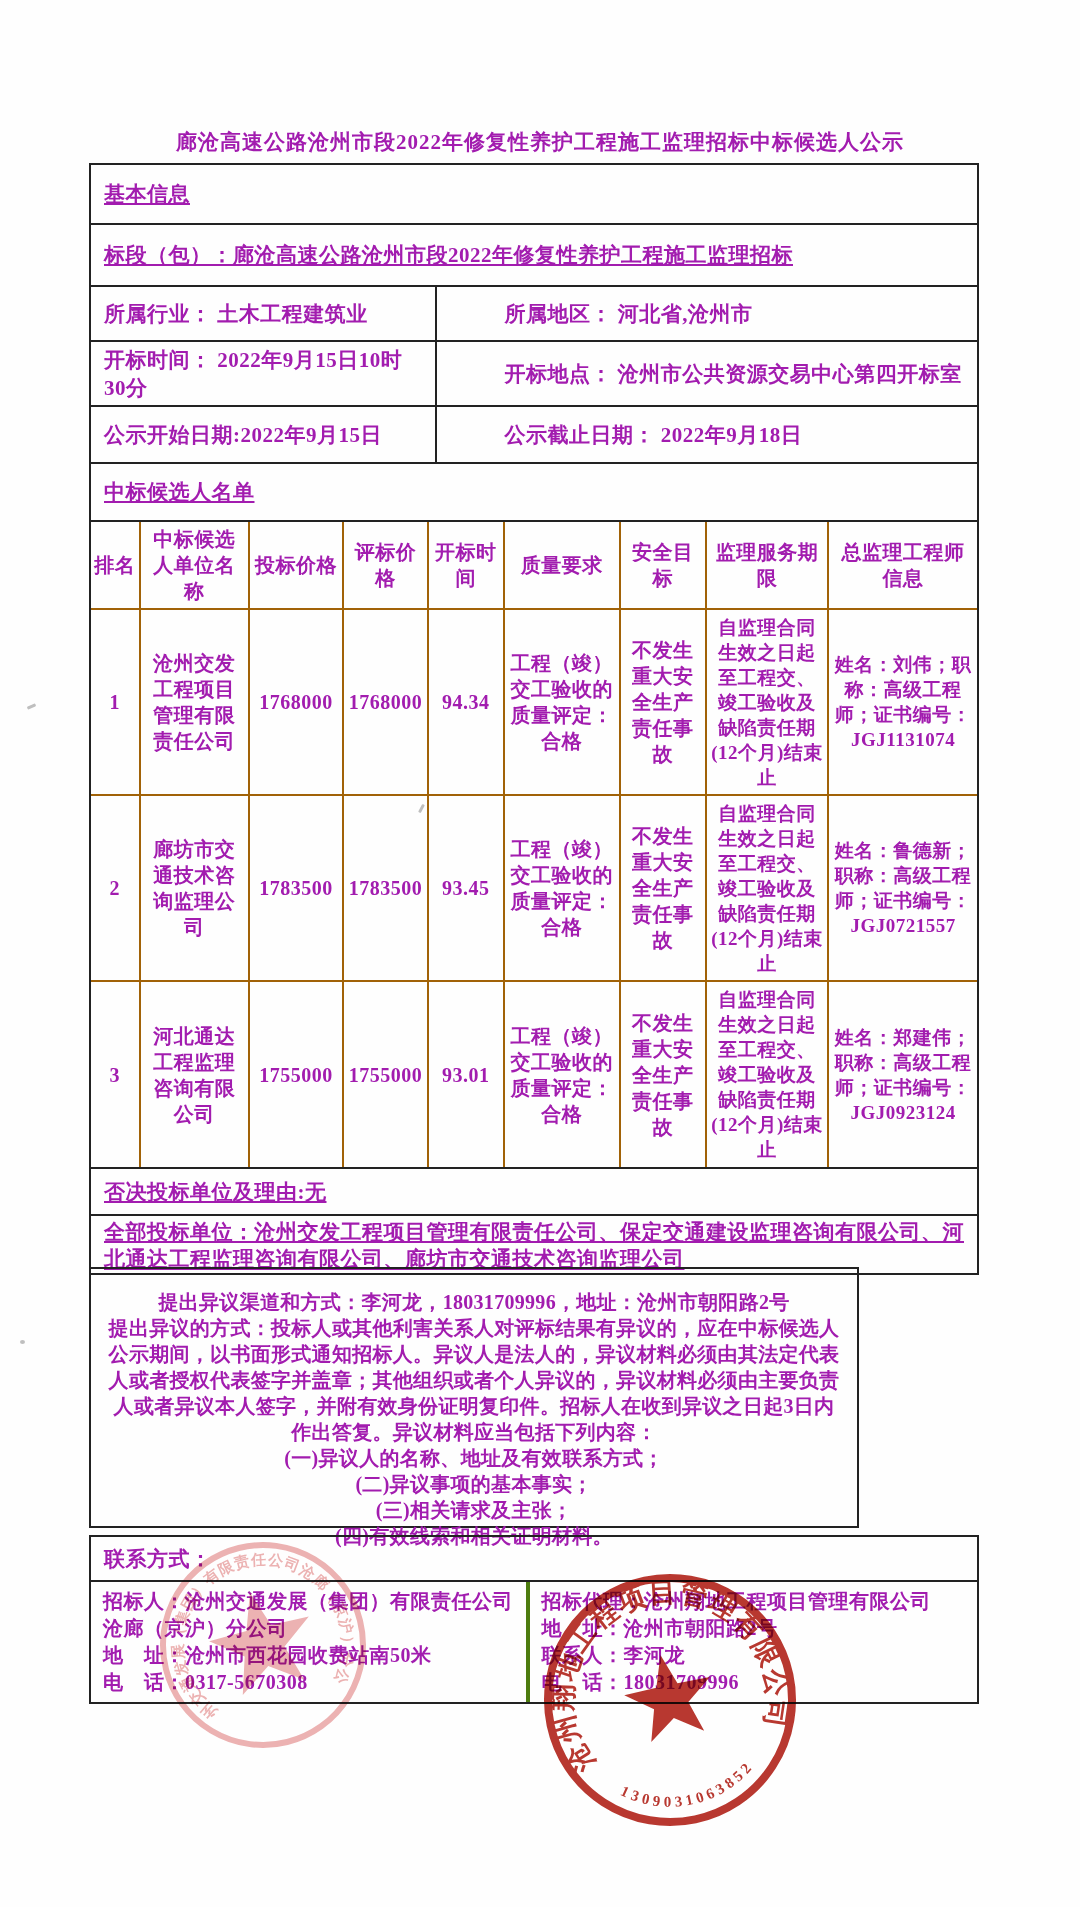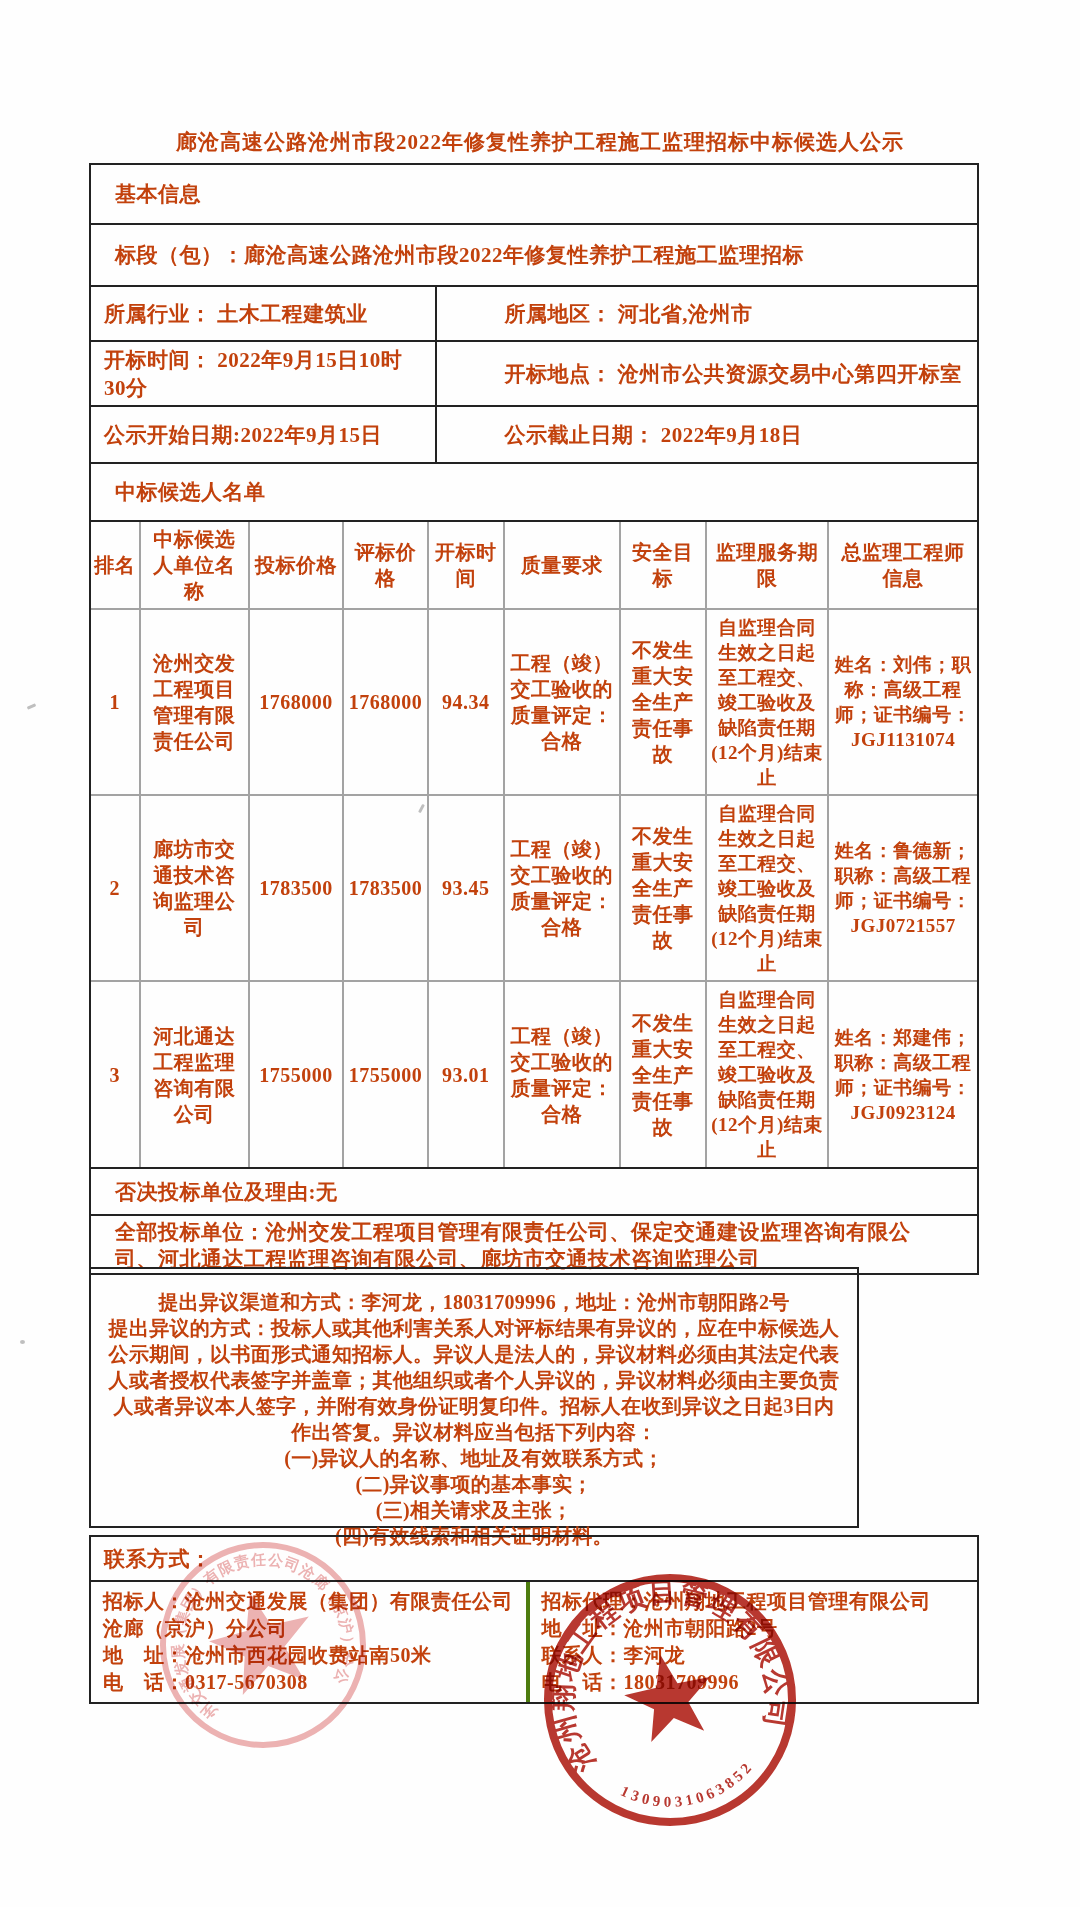--- a/index.html
+++ b/index.html
@@ -1,44 +1,44 @@
 <!DOCTYPE html>
 <html><head>
 <meta charset="utf-8">
 <style>
   html,body{margin:0;padding:0;background:#ffffff;}
   .page{
     position:relative;width:1080px;height:1907px;background:#fefefe;
     font-family:"Liberation Serif","DejaVu Serif",serif;
-    color:#c2410c;font-weight:bold;overflow:hidden;
+    color:#a21caf;font-weight:bold;overflow:hidden;
   }
   .doc-title{
     position:absolute;top:128px;left:0;width:100%;
     text-align:center;font-size:21px;letter-spacing:1px;
   }
   
   .tableA{position:absolute;left:89px;top:163px;width:890px;border:2px solid #222;box-sizing:border-box;background:transparent;}
-  .row{border-bottom:2px solid #222;display:flex;align-items:center;padding:0 24px;box-sizing:border-box;font-size:21px;letter-spacing:0.5px;}
+  .row{border-bottom:2px solid #222;display:flex;align-items:center;padding:0 13px;box-sizing:border-box;font-size:21px;letter-spacing:0.5px;text-decoration:underline;}
   .row.last{border-bottom:none;}
   .row2{border-bottom:2px solid #222;display:flex;align-items:stretch;padding:0;box-sizing:border-box;font-size:21px;letter-spacing:0.5px;gap:43px;}
   .cell-l{width:39%;border-right:2px solid #222;display:flex;align-items:center;padding:4px 13px;box-sizing:border-box;}
   .cell-r{flex:1;display:flex;align-items:center;padding:16px 13px;box-sizing:border-box;margin-left:12px;}
   .h-basic{height:60px;}
   .h-package{height:62px;}
   .h-industry{height:55px;}
   .h-open{height:65px;}
   .h-publish{height:57px;}
   .h-section{height:58px;}
   .h-reject{height:47px;}
   .h-all{min-height:57px;align-items:flex-start;padding-top:3px;line-height:27px;display:block;}
   
   .candwrap{border-bottom:2px solid #222;}
   table.cand{width:100%;border-collapse:collapse;table-layout:fixed;}
   table.cand td{
-    border:2px solid #a3a3a3;text-align:center;vertical-align:middle;
+    border:2px solid #a16207;text-align:center;vertical-align:middle;
     padding:4px 3px;font-size:20px;line-height:26px;letter-spacing:0.5px;box-sizing:border-box;
   }
   table.cand tr td:first-child{border-left:none;}
   table.cand tr td:last-child{border-right:none;}
   table.cand tr:first-child td{border-top:none;}
   table.cand tr:last-child td{border-bottom:none;}
   table.cand tr.hrow{height:85px;}
   table.cand tr.crow{height:186px;}
   table.cand td.small{font-size:19px;line-height:25px;}
   

